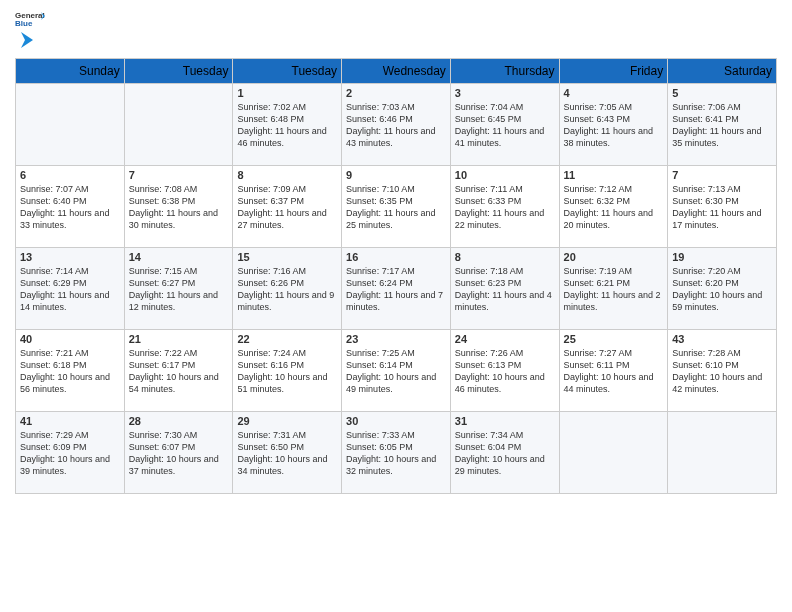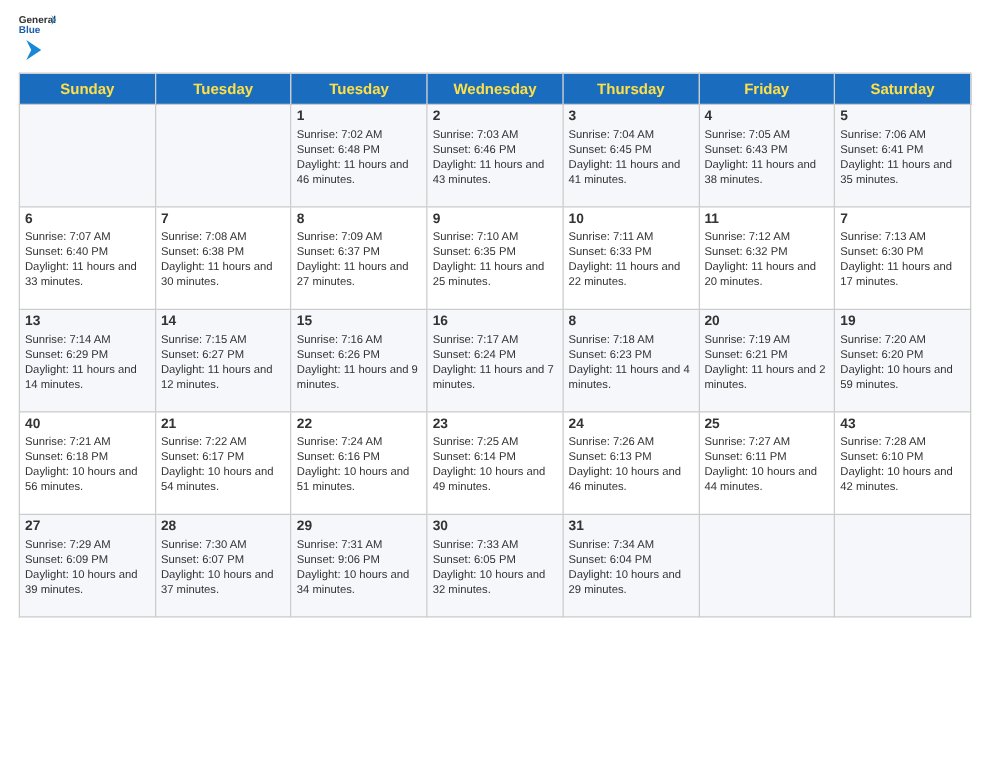--- a/index.html
+++ b/index.html
@@ -41,25 +41,25 @@
       font-size: 14px;
       color: #555;
     }
     table {
       width: 100%;
       border-collapse: collapse;
       table-layout: fixed;
     }
     thead tr th {
       background-color: #1a6cbf;
-      color: #fde047;
+      color: #000000;
       font-size: 12px;
-      font-weight: bold;
+      font-weight: normal;
       padding: 5px 4px;
-      text-align: center;
+      text-align: right;
       border: 1px solid #ccc;
     }
     tbody tr td {
       border: 1px solid #ccc;
       vertical-align: top;
       padding: 3px 4px;
       font-size: 9.5px;
       color: #333;
       height: 82px;
     }
@@ -280,35 +280,35 @@
           </td>
           <td>
             <span class="day-number">43</span>
             <div class="cell-content">Sunrise: 7:28 AM
 Sunset: 6:10 PM
 Daylight: 10 hours and 42 minutes.</div>
           </td>
         </tr>
         <tr>
           <td>
-            <span class="day-number">27</span>
+            <span class="day-number">41</span>
             <div class="cell-content">Sunrise: 7:29 AM
 Sunset: 6:09 PM
 Daylight: 10 hours and 39 minutes.</div>
           </td>
           <td>
             <span class="day-number">28</span>
             <div class="cell-content">Sunrise: 7:30 AM
 Sunset: 6:07 PM
 Daylight: 10 hours and 37 minutes.</div>
           </td>
           <td>
             <span class="day-number">29</span>
             <div class="cell-content">Sunrise: 7:31 AM
-Sunset: 9:06 PM
+Sunset: 6:50 PM
 Daylight: 10 hours and 34 minutes.</div>
           </td>
           <td>
             <span class="day-number">30</span>
             <div class="cell-content">Sunrise: 7:33 AM
 Sunset: 6:05 PM
 Daylight: 10 hours and 32 minutes.</div>
           </td>
           <td>
             <span class="day-number">31</span>

